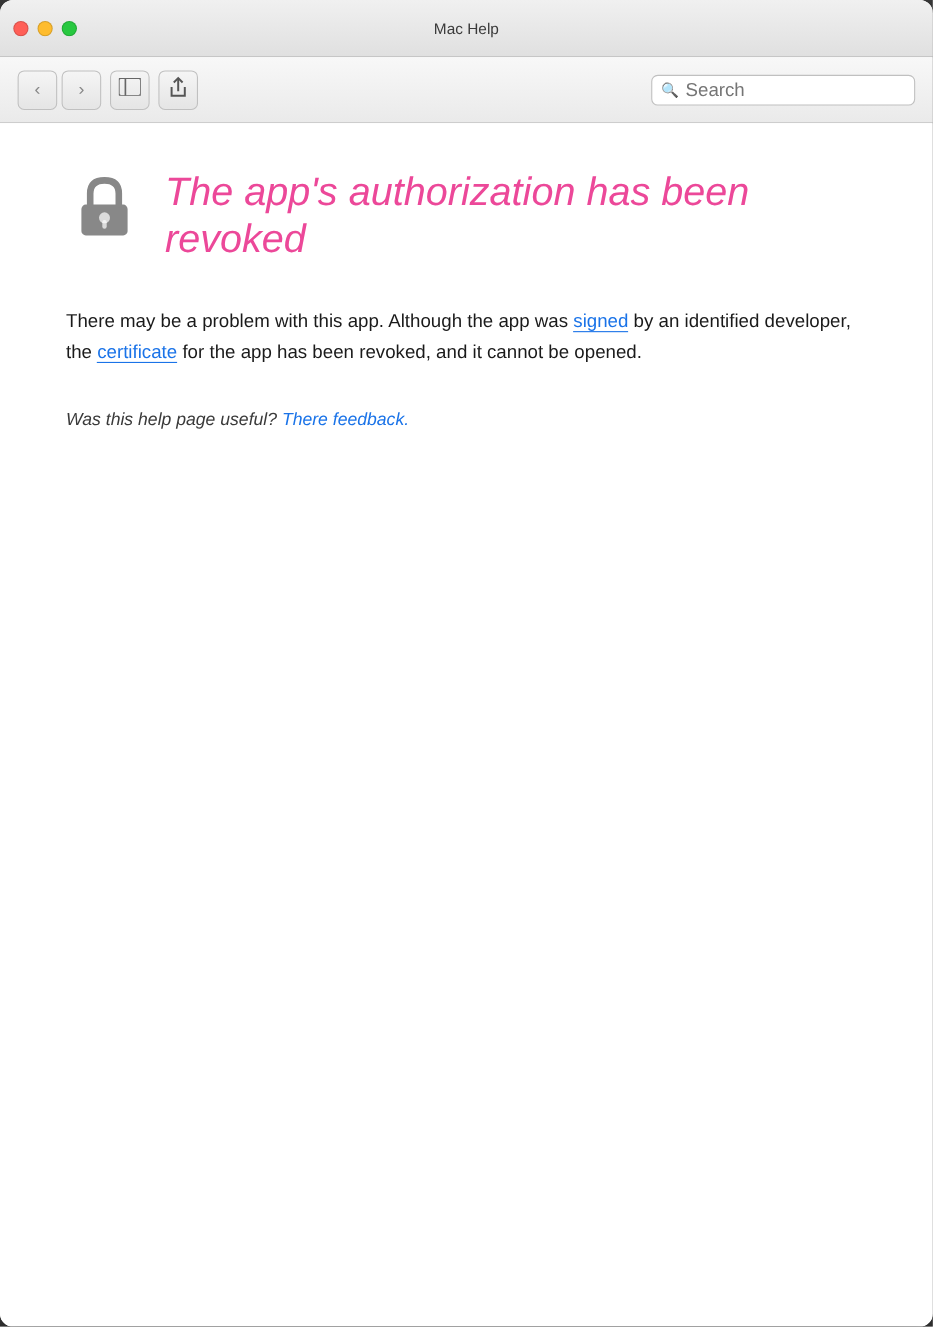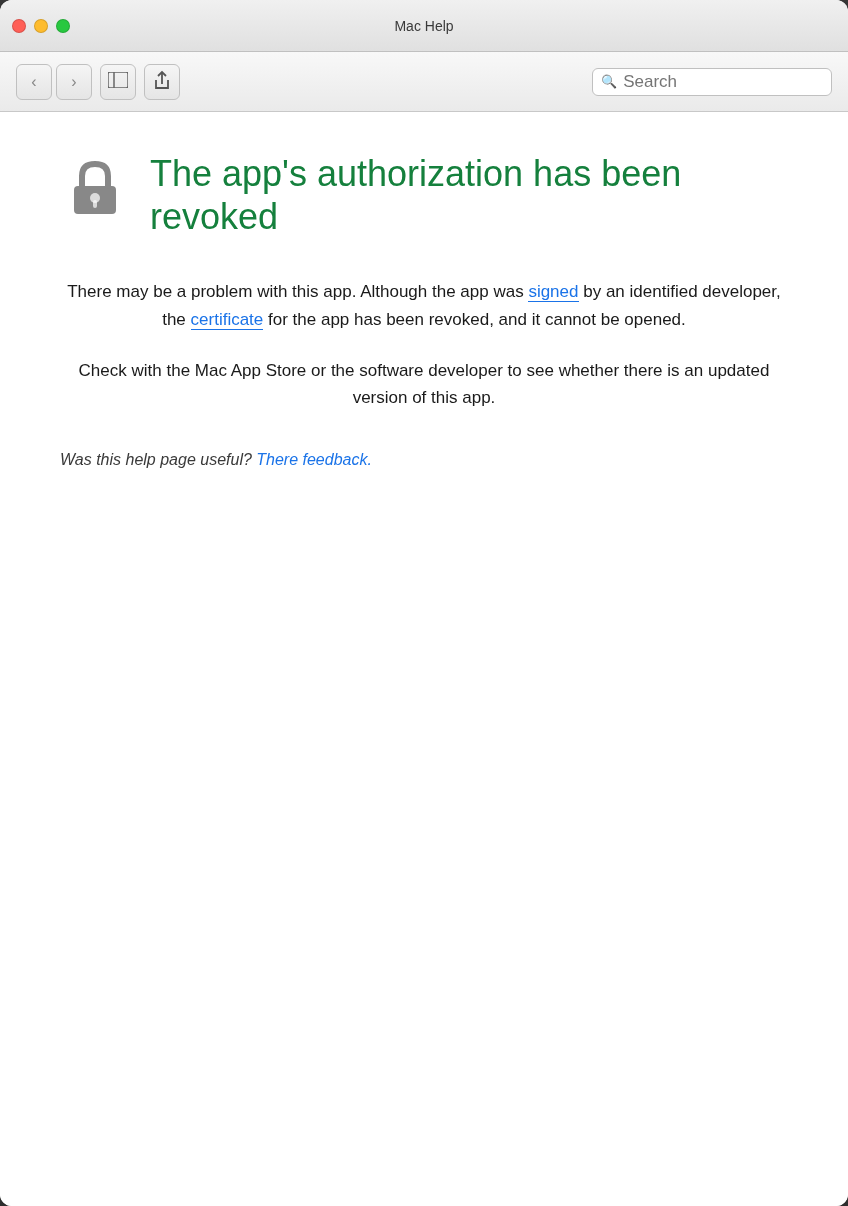--- a/index.html
+++ b/index.html
@@ -171,29 +171,29 @@
       position: relative;
       display: flex;
       align-items: center;
       justify-content: center;
       font-size: 56px;
     }
 
     .article-title {
       font-size: 36px;
       font-weight: 300;
-      color: #15803d;
+      color: #ec4899;
       line-height: 1.2;
+      font-style: italic;
     }
 
     .article-body {
       font-size: 17px;
       line-height: 1.6;
       color: #1a1a1a;
-      text-align: center;
     }
 
     .article-body p {
       margin-bottom: 24px;
     }
 
     .article-body a {
       color: #1a73e8;
       text-decoration: none;
       border-bottom: 1px solid #1a73e8;
@@ -275,21 +275,20 @@
       </div>
       <h1 class="article-title">The app's authorization has been revoked</h1>
     </div>
 
     <div class="article-body">
 
       <p>
         <span>There may be a problem with this app. Although the app was </span><a href="#">signed</a><span> by an identified developer, the </span><a href="#">certificate</a><span> for the app has been revoked, and it cannot be opened.</span>
       </p>
 
-      <p>Check with the Mac App Store or the software developer to see whether there is an updated version of this app.</p>
 
     </div>
 
     <div class="feedback-line">
       <span>Was this help page useful?</span>
       <span> </span>
       <a href="#">There feedback.</a>
     </div>
 
   </div>

